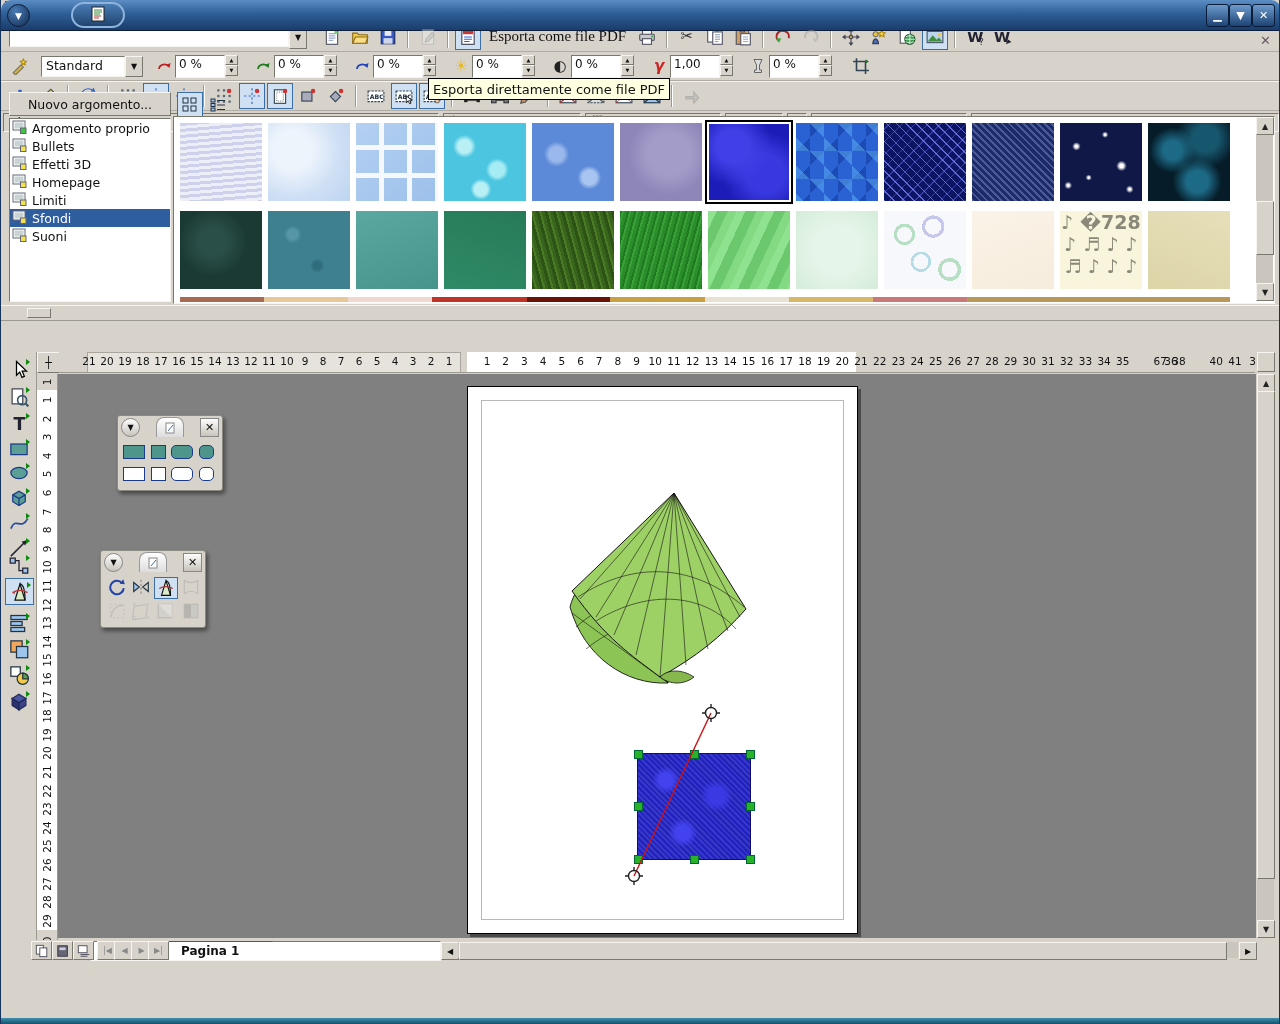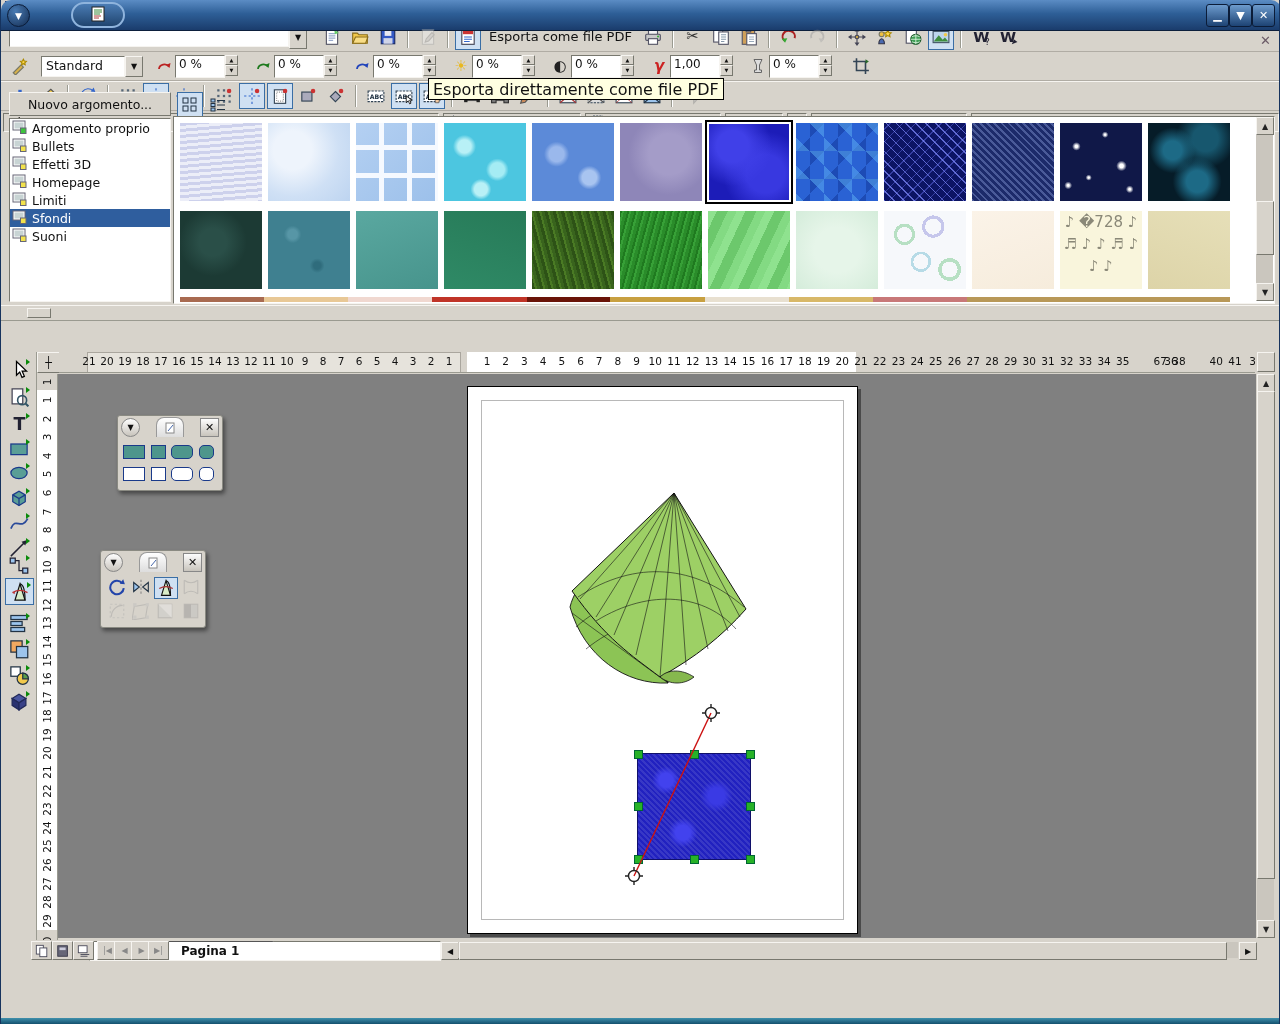--- a/index.html
+++ b/index.html
@@ -38,38 +38,38 @@
     display:flex;align-items:center;padding-left:8px;box-sizing:border-box;gap:2px;}
   #urlbox{width:298px;height:20px;display:flex;margin-right:10px;}
   #urlbox input{flex:1;height:100%;border:1px solid;border-color:#78786f #f6f4f0 #f6f4f0 #78786f;
     background:#fff;font-family:inherit;font-size:12px;padding:0 3px;box-sizing:border-box;}
   #urlbox .drop{width:16px;height:20px;font-size:8px;display:flex;align-items:center;justify-content:center;}
   .tbtn{width:24px;height:24px;display:flex;align-items:center;justify-content:center;border:1px solid transparent;flex:none;}
   .tbtn.pressed{background:#cfe0f2;border:1px solid #3a6ea5;}
   .tbtn.disabled{opacity:.45;filter:grayscale(1);}
   .tsep{width:1px;height:22px;background:#9a9a90;border-right:1px solid #fff;margin:0 4px;flex:none;}
   .g{font-size:15px;line-height:1;}
-  #pdf-label{font-size:13px;white-space:nowrap;padding:0 6px;}
+  #pdf-label{font-size:15px;white-space:nowrap;padding:0 6px;font-family:Liberation Serif, serif;}
 
   
   #tooltip{left:427px;top:78px;height:18px;background:#ffffe1;border:1px solid #000;
-    padding:1px 4px;font-size:16px;white-space:nowrap;z-index:60;display:flex;align-items:center;}
+    padding:1px 4px;font-size:13px;white-space:nowrap;z-index:60;display:flex;align-items:center;}
 
   
   #new-topic{left:8px;top:92px;width:160px;height:22px;display:flex;align-items:center;justify-content:center;font-size:12.5px;}
   #topic-list{left:8px;top:118px;width:160px;height:182px;background:#fff;overflow:hidden;}
   .topic{display:flex;align-items:center;gap:5px;height:18px;padding-left:2px;font-size:12.5px;white-space:nowrap;}
   .topic.selected{background:#2f5e9e;color:#fff;}
   #gal-toggle{left:176px;top:92px;display:flex;gap:2px;}
   #gal-title{left:232px;top:94px;font-weight:bold;font-size:13px;white-space:nowrap;}
   #thumb-area{left:172px;top:116px;width:1100px;height:186px;background:#fff;
     border:1px solid;border-color:#78786f #f6f4f0 #f6f4f0 #78786f;overflow:hidden;}
   .thumb{position:absolute;width:82px;height:78px;}
   .thumb.selected{outline:2px solid #000;outline-offset:1px;box-shadow:0 0 0 1px #fff inset;}
-  .thumb .notes{position:absolute;inset:0;color:#8a8878;font-size:15px;line-height:22px;text-align:center;overflow:hidden;}
+  .thumb .notes{position:absolute;inset:0;color:#8a8878;font-size:19px;line-height:22px;text-align:center;overflow:hidden;font-weight:bold;}
   
   .sb-btn{display:flex;align-items:center;justify-content:center;font-size:8px;color:#222;}
   .sb-track{background:#cac6be;}
 
   
   #splitter{left:0;top:305px;width:1280px;height:14px;background:#d7d3cb;
     border-top:1px solid #f6f4f0;border-bottom:1px solid #9a9a90;}
   #splitter-grip{left:26px;top:308px;width:22px;height:8px;}
 
   

